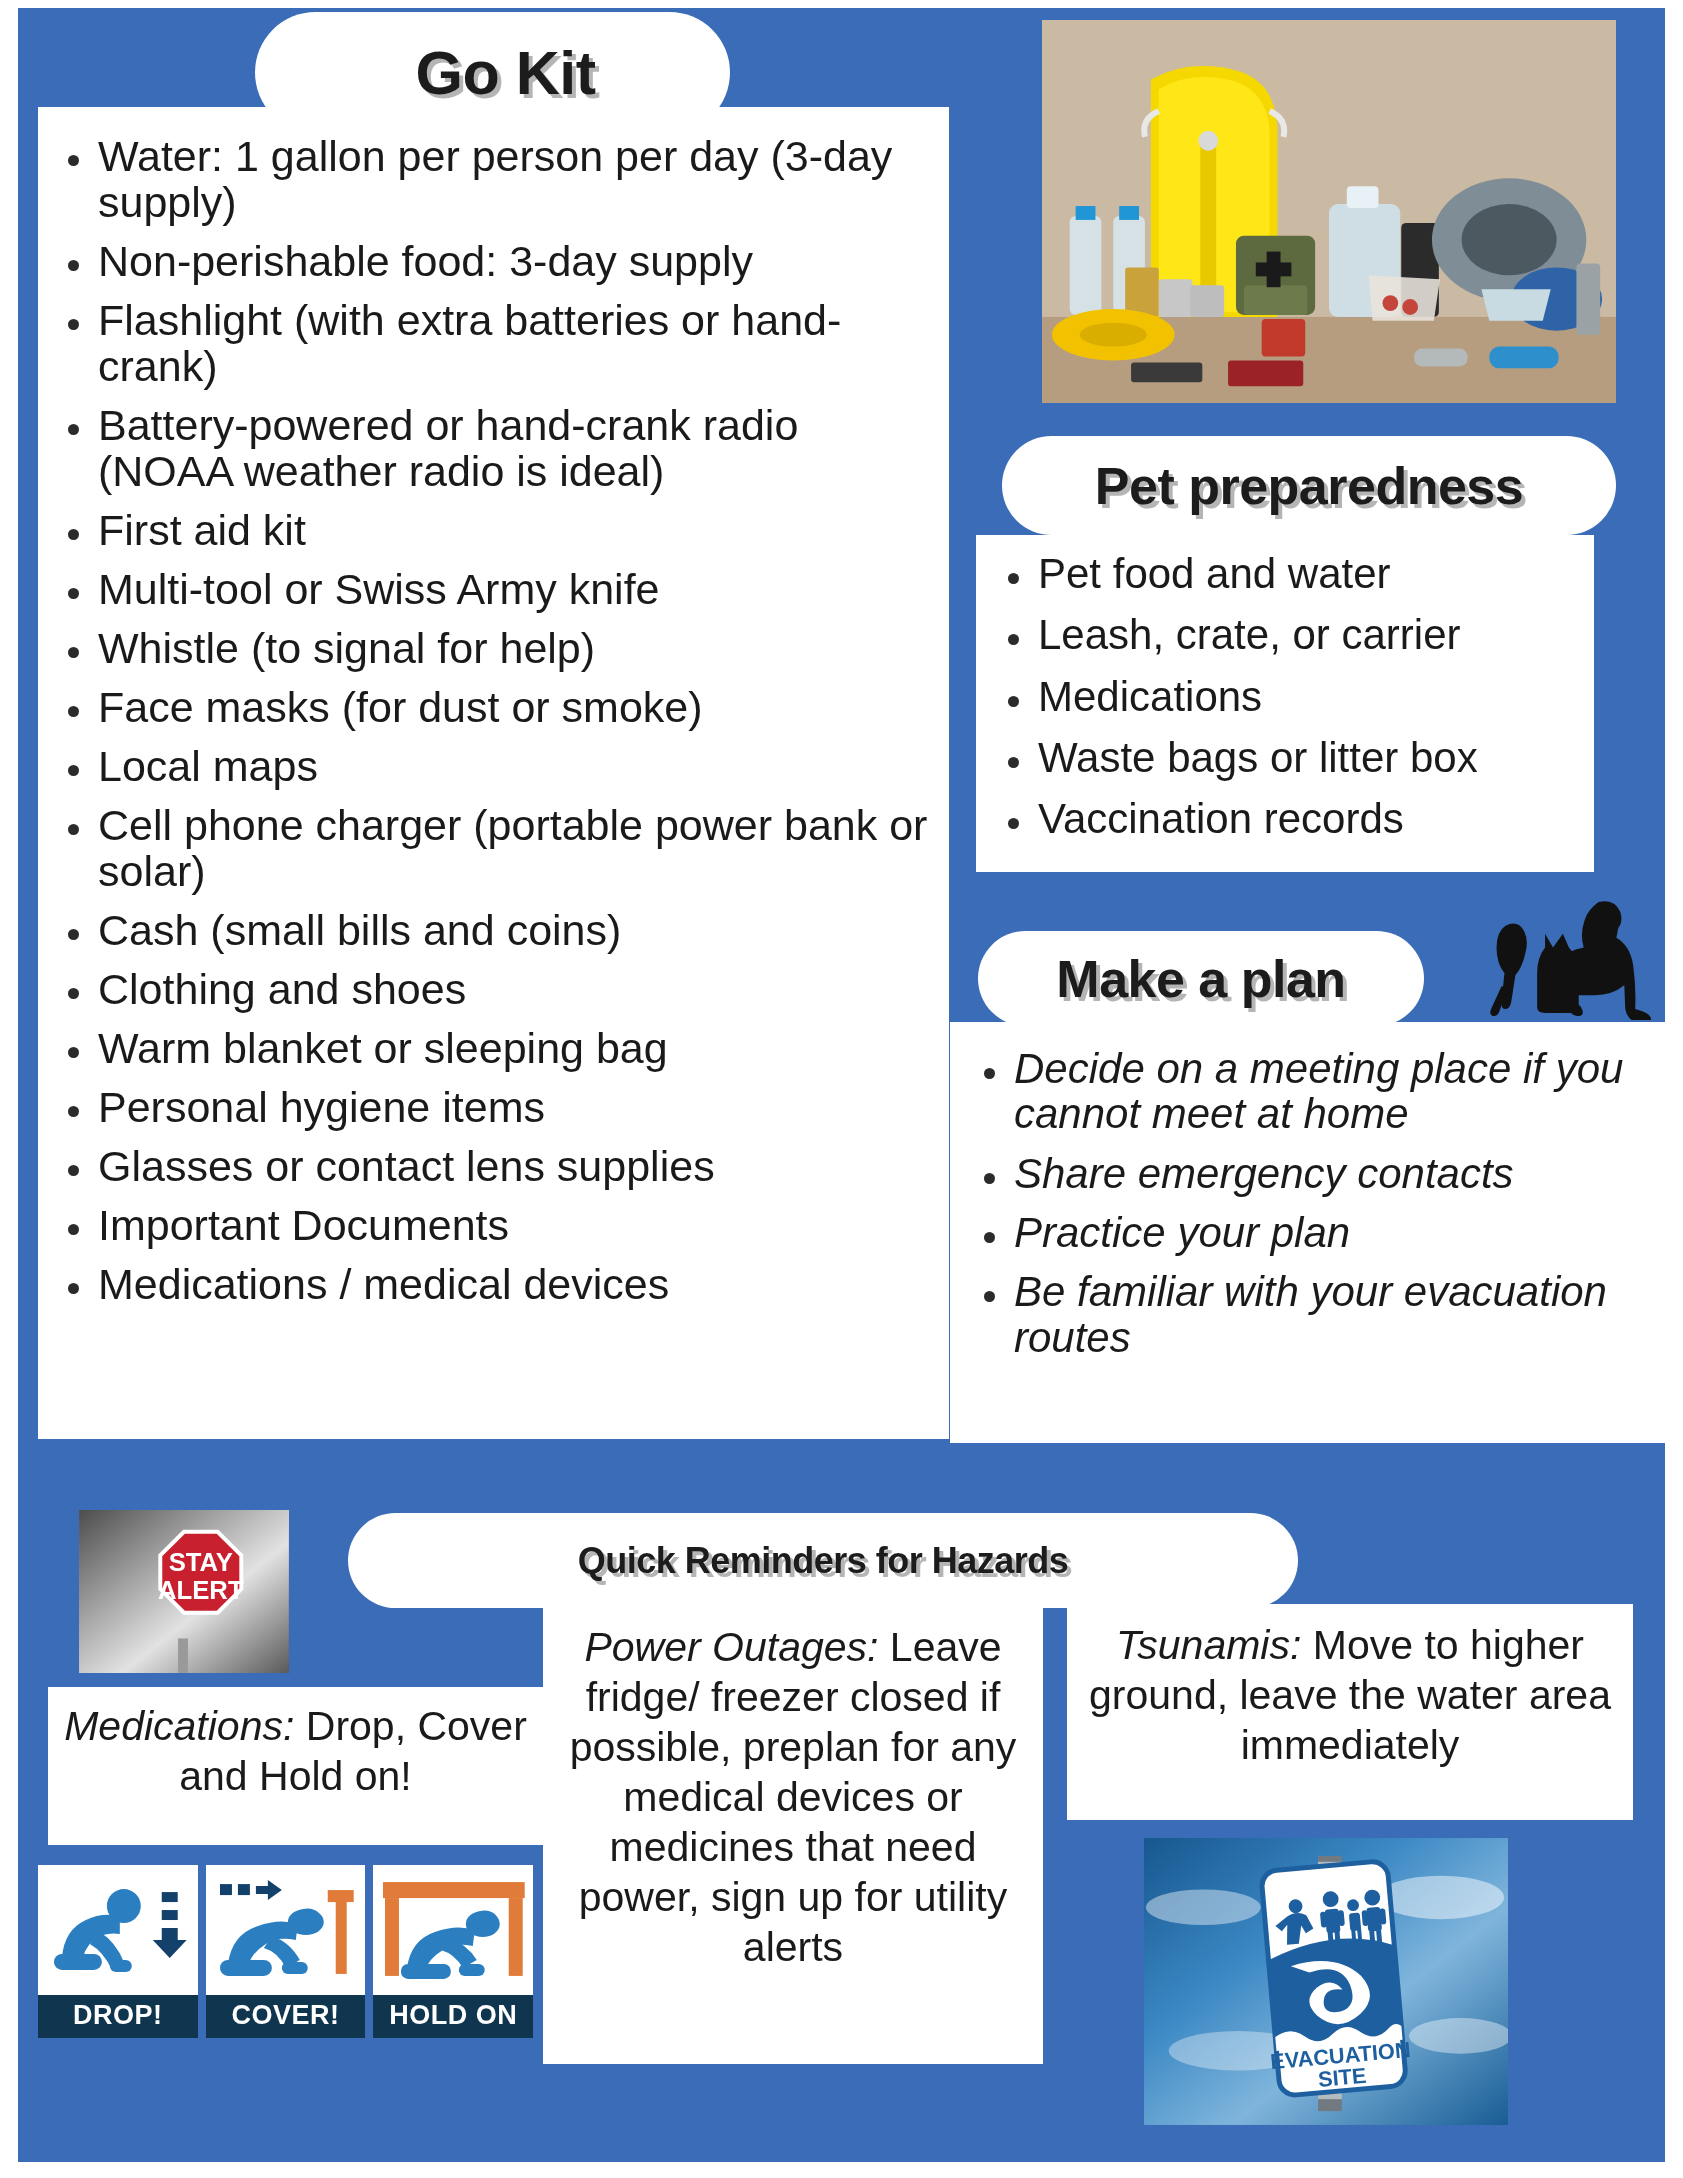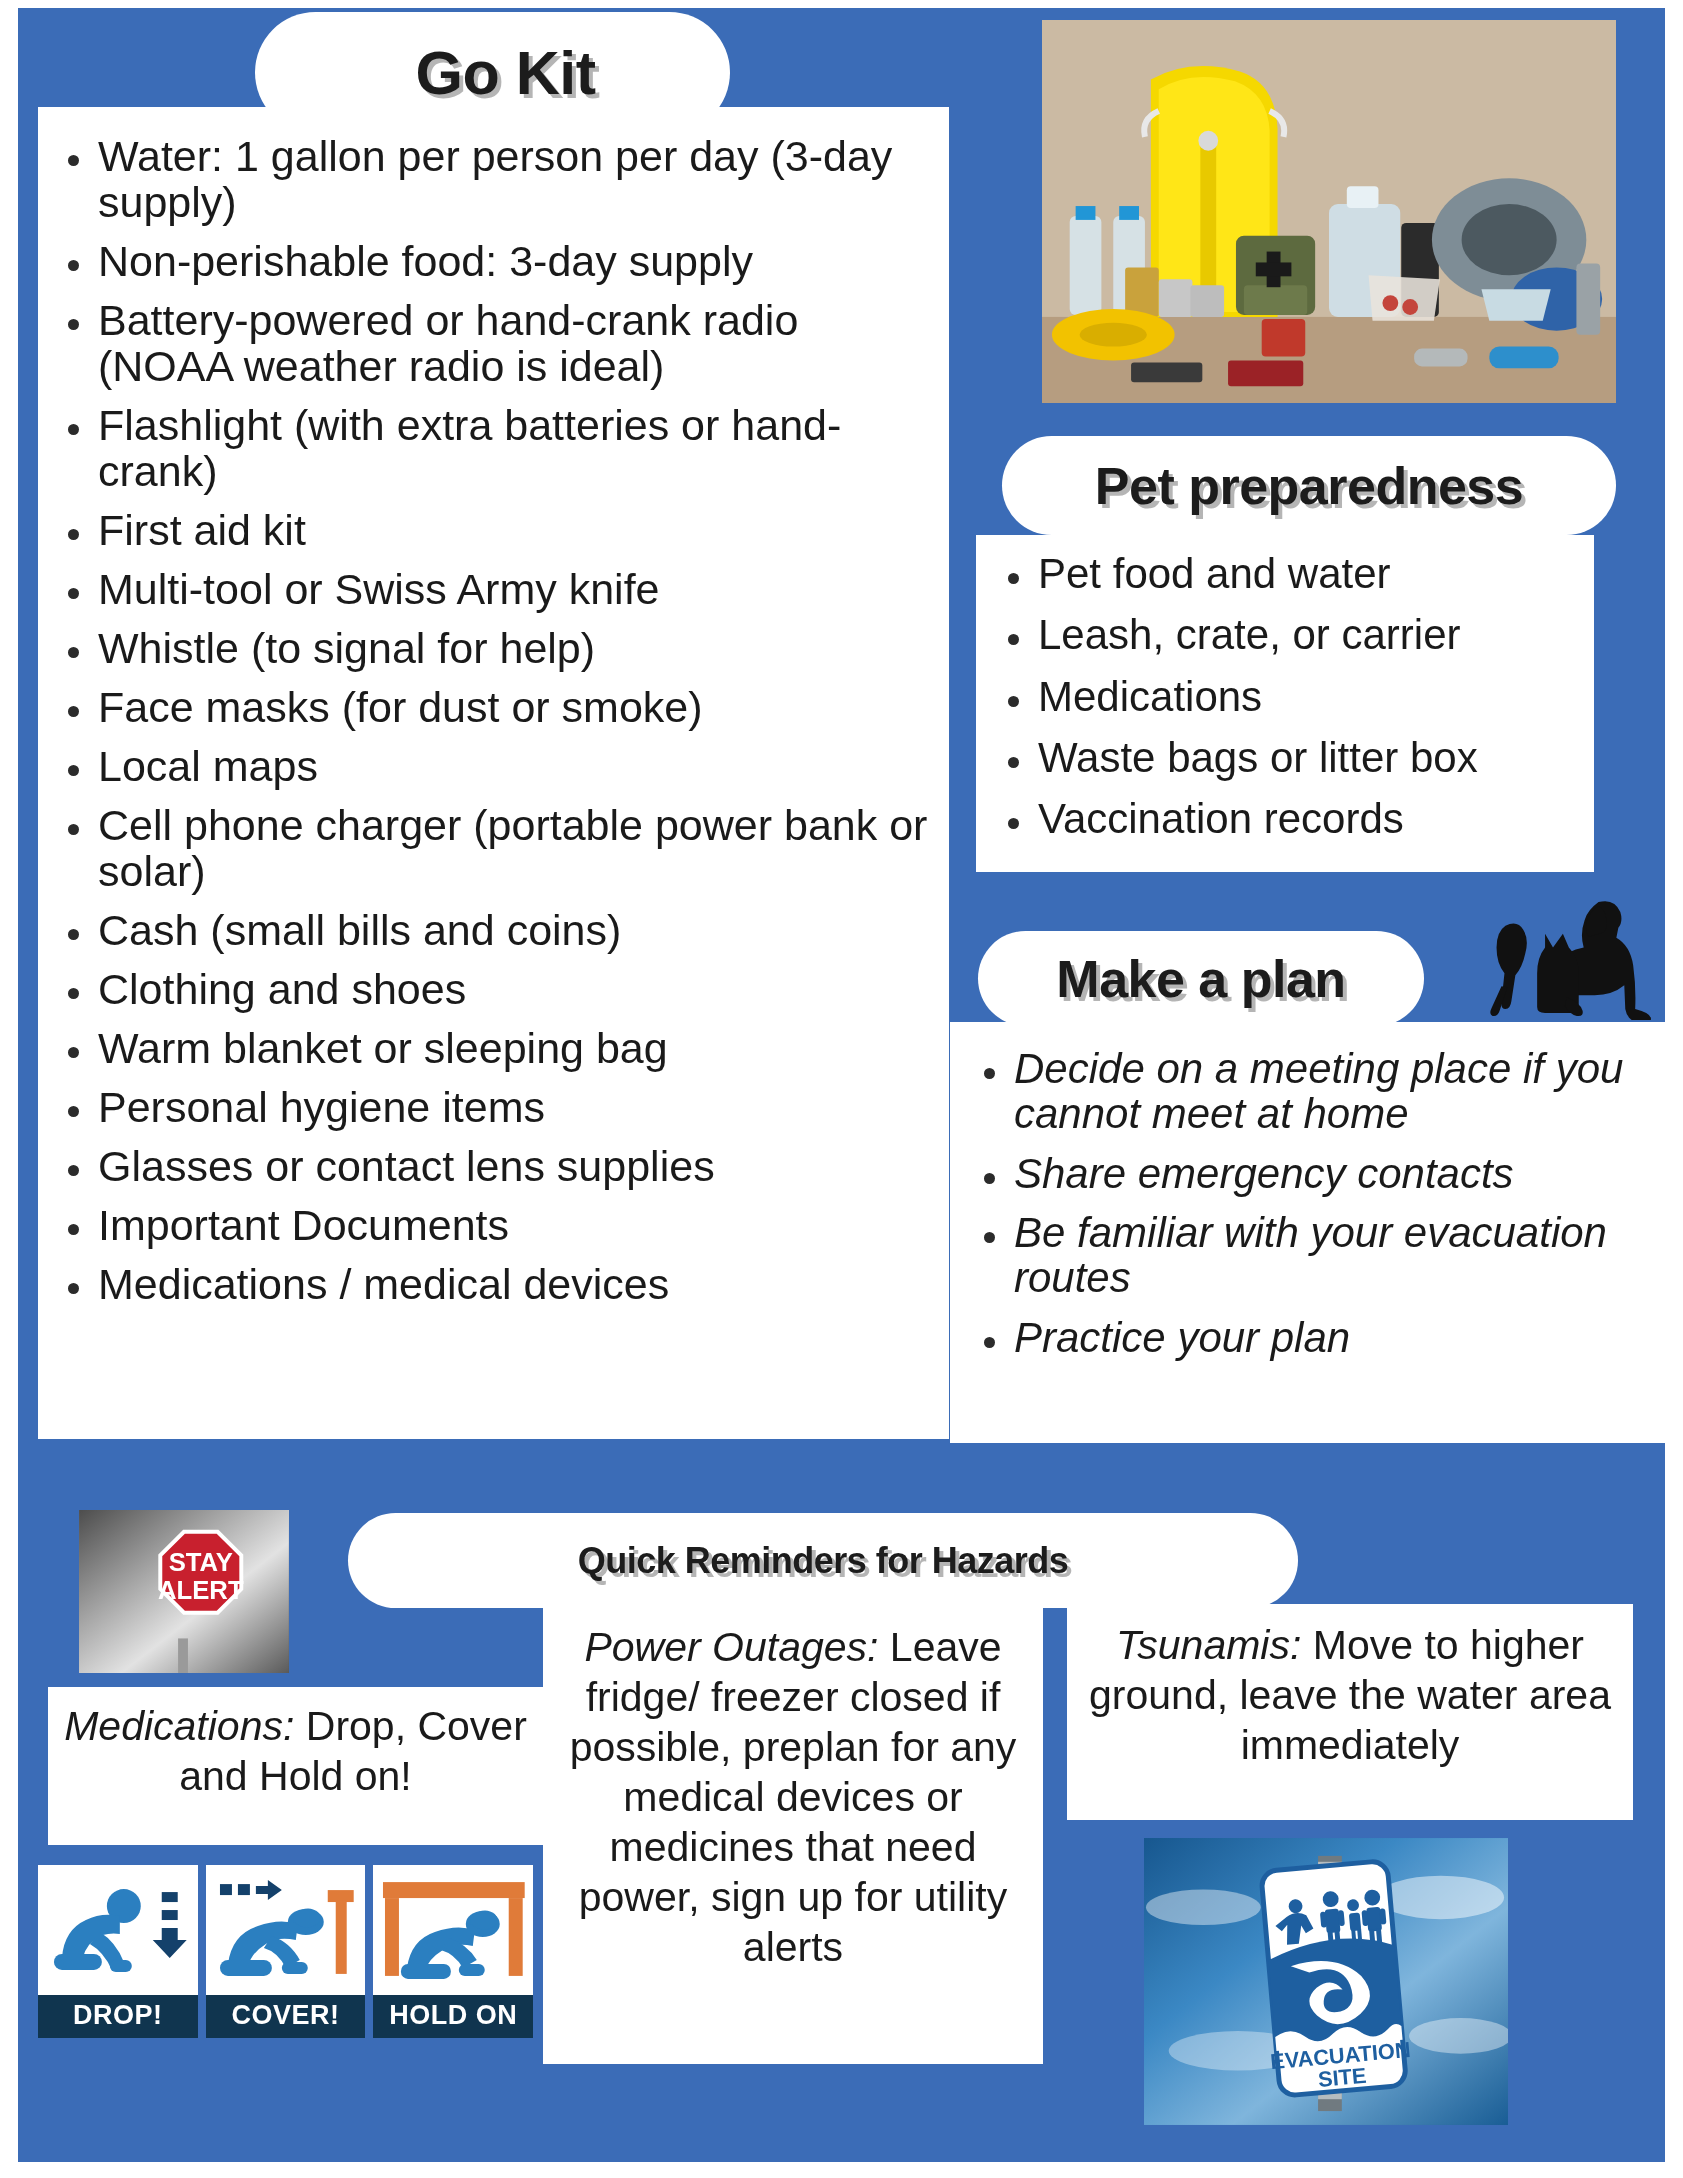--- a/index.html
+++ b/index.html
@@ -268,22 +268,22 @@
   </div>
 
   <div class="pill" style="left:255px; top:12px; width:475px; height:121px;">
     <span style="font-size:61px;margin-left:26px;">Go Kit</span>
   </div>
 
   <div class="card" id="gokit-card">
     <ul class="bullets" id="gokit-list">
         <li>Water: 1 gallon per person per day (3-day supply)</li>
         <li>Non-perishable food: 3-day supply</li>
+        <li>Flashlight (with extra batteries or hand-crank)</li>
         <li>Battery-powered or hand-crank radio (NOAA weather radio is ideal)</li>
-        <li>Flashlight (with extra batteries or hand-crank)</li>
         <li>First aid kit</li>
         <li>Multi-tool or Swiss Army knife</li>
         <li>Whistle (to signal for help)</li>
         <li>Face masks (for dust or smoke)</li>
         <li>Local maps</li>
         <li>Cell phone charger (portable power bank or solar)</li>
         <li>Cash (small bills and coins)</li>
         <li>Clothing and shoes</li>
         <li>Warm blanket or sleeping bag</li>
         <li>Personal hygiene items</li>
@@ -322,22 +322,22 @@
   </div>
 
   <div class="pill" style="left:978px; top:931px; width:446px; height:95px;">
     <span style="font-size:52px;">Make a plan</span>
   </div>
 
   <div class="card" id="plan-card">
     <ul class="bullets" id="plan-list">
         <li>Decide on a meeting place if you cannot meet at home</li>
         <li>Share emergency contacts</li>
+        <li>Practice your plan</li>
         <li>Be familiar with your evacuation routes</li>
-        <li>Practice your plan</li>
       </ul>
   </div>
 
   <div class="photo" id="alert-photo">
     <svg viewBox="0 0 212 165" width="210" height="163">
       <defs>
         <linearGradient id="skyg" x1="0" y1="0" x2="1" y2="1">
           <stop offset="0%" stop-color="#4d4d4d"></stop>
           <stop offset="35%" stop-color="#a5a5a5"></stop>
           <stop offset="60%" stop-color="#e2e2e2"></stop>

